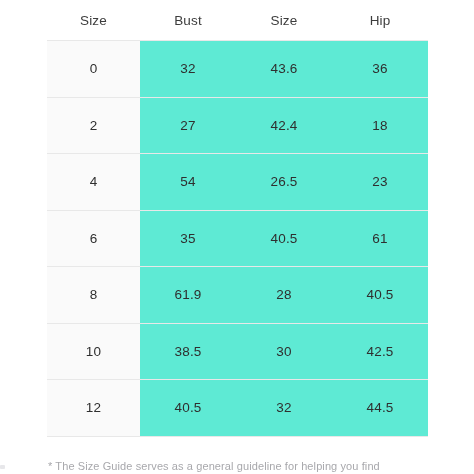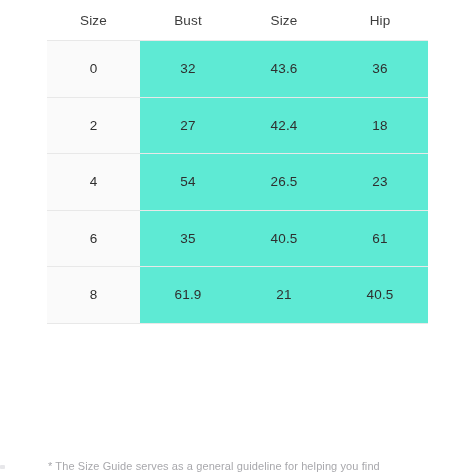--- a/index.html
+++ b/index.html
@@ -159,25 +159,37 @@
         <tr>
           <td class="cell-size">6</td>
           <td>35</td>
           <td>40.5</td>
           <td>61</td>
         </tr>
 
         <tr>
           <td class="cell-size">8</td>
           <td>61.9</td>
-          <td>21</td>
+          <td>28</td>
           <td>40.5</td>
         </tr>
 
+        <tr>
+          <td class="cell-size">10</td>
+          <td>38.5</td>
+          <td>30</td>
+          <td>42.5</td>
+        </tr>
 
+        <tr>
+          <td class="cell-size">12</td>
+          <td>40.5</td>
+          <td>32</td>
+          <td>44.5</td>
+        </tr>
 
       </tbody>
     </table>
   </div>
 
   <div class="footnote">* The Size Guide serves as a general guideline for helping you find</div>
 
   <div class="edge-speck"></div>
 
 </div>

